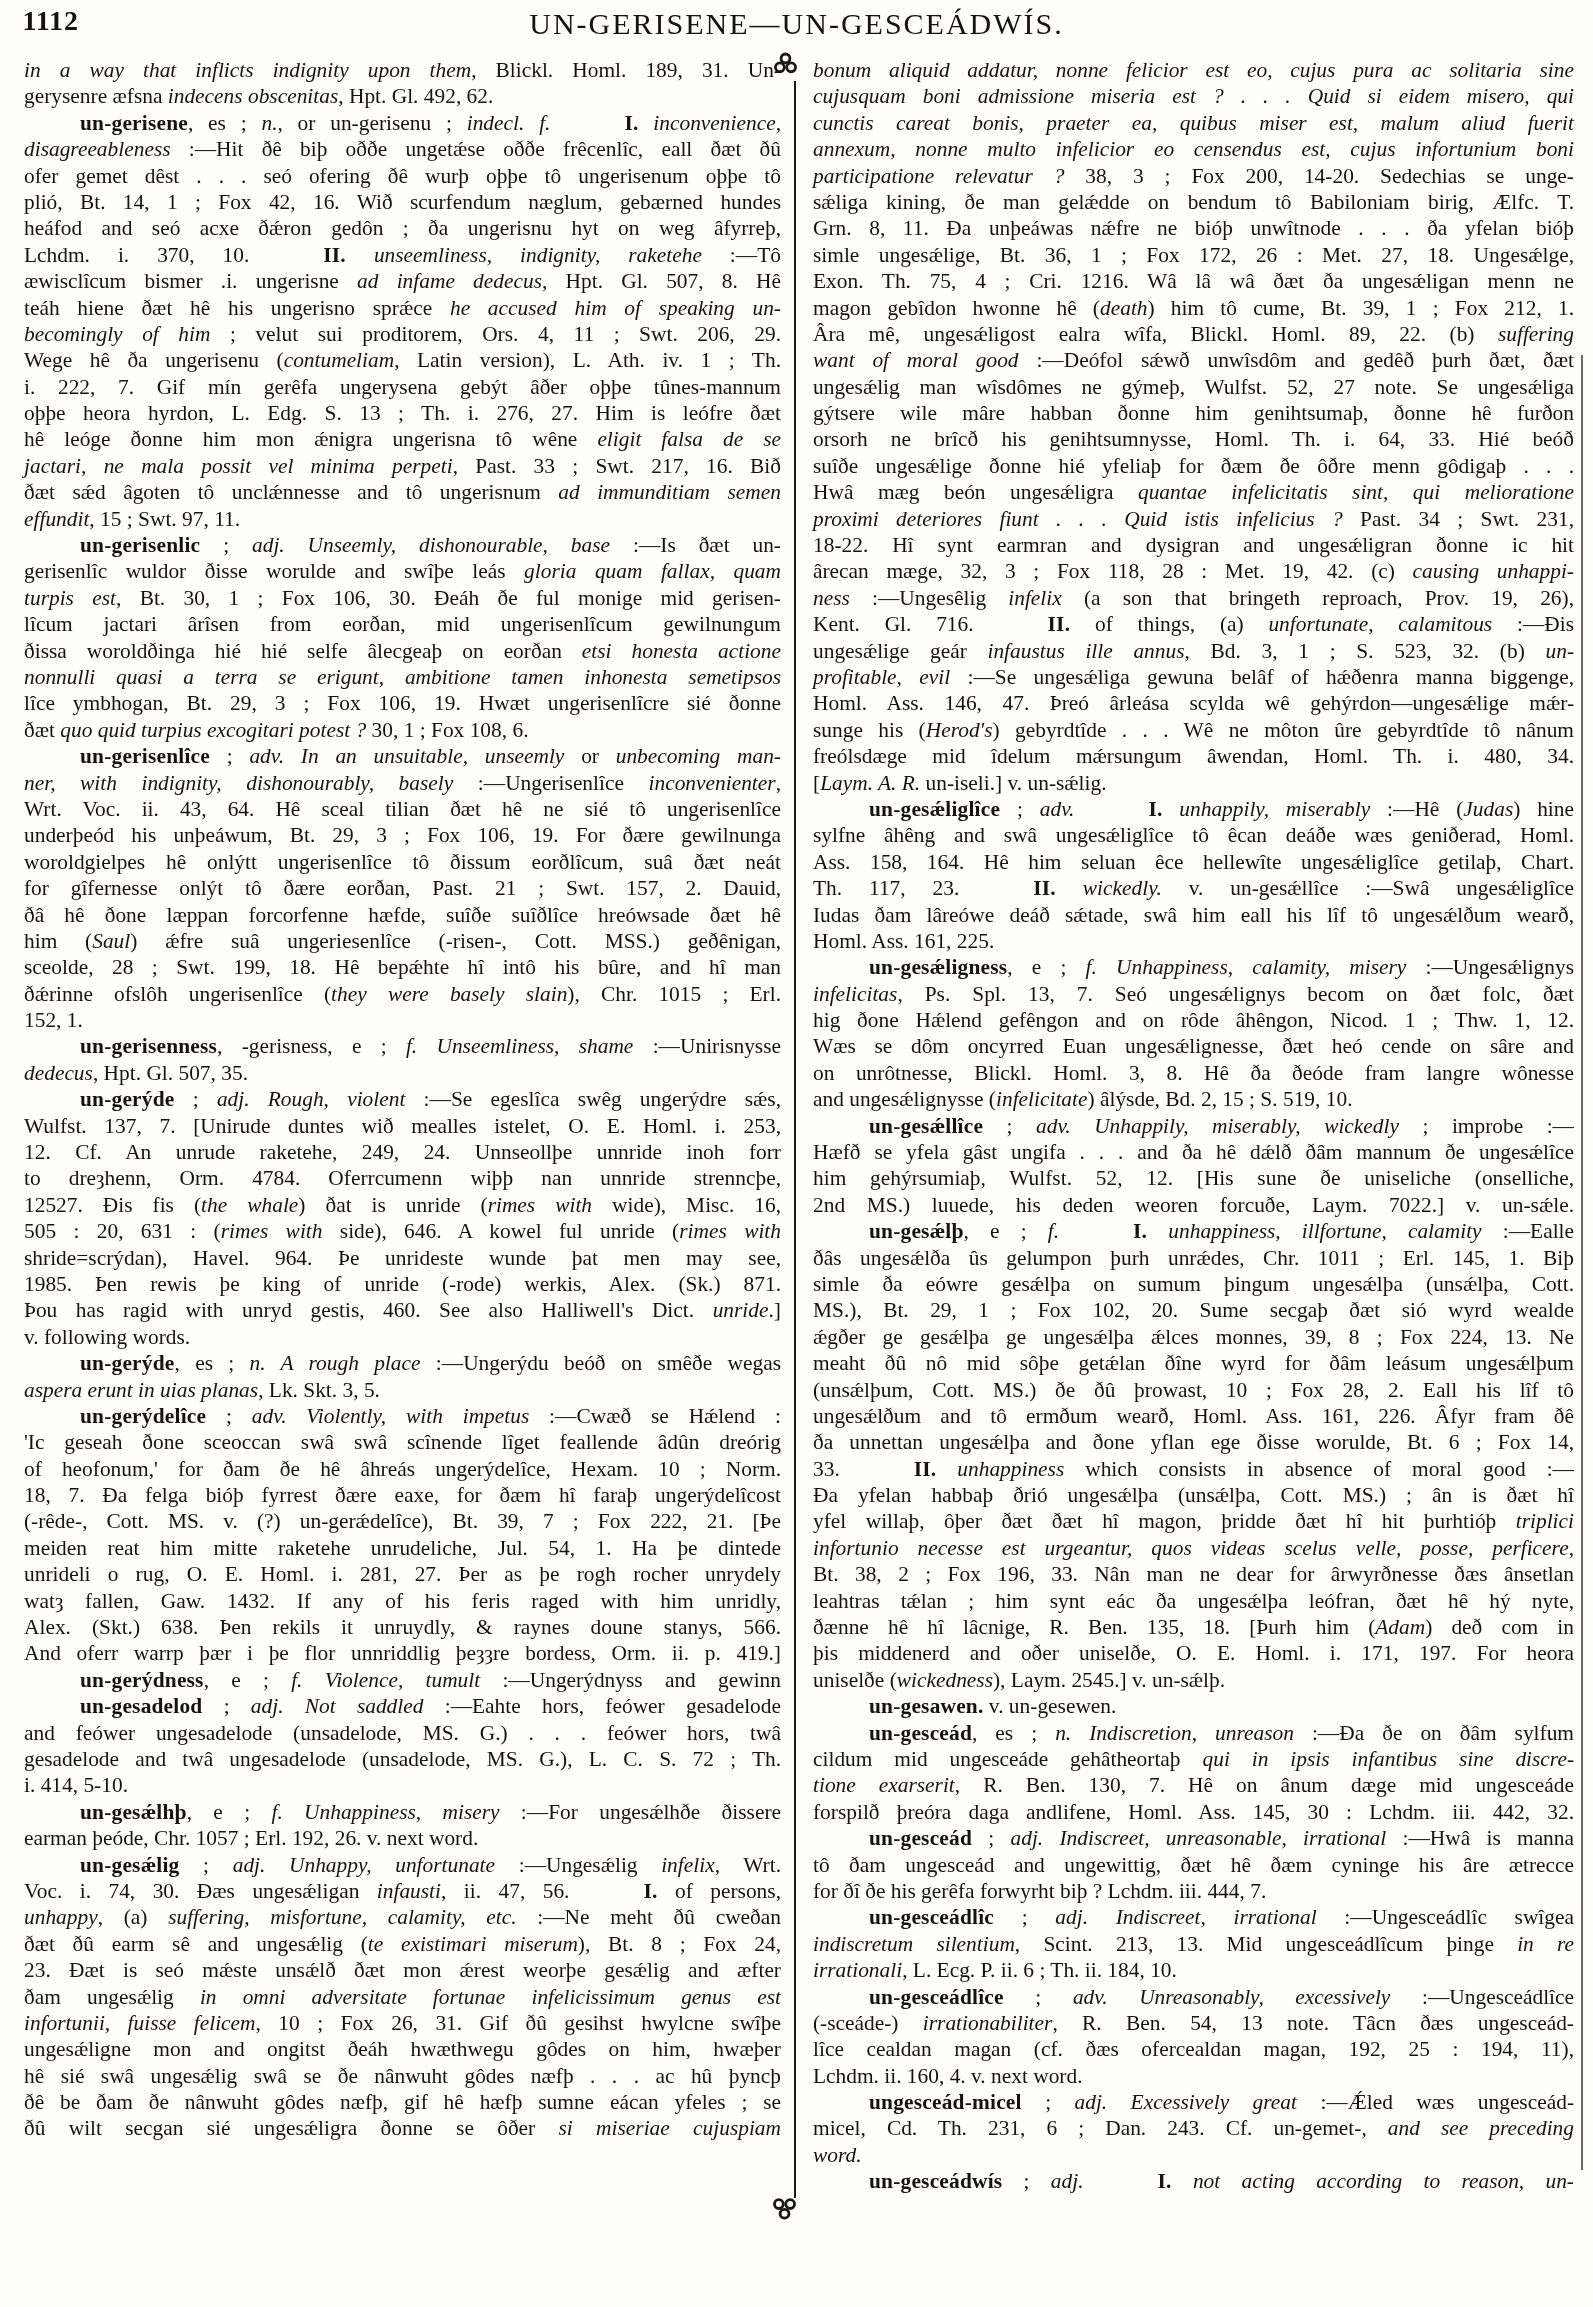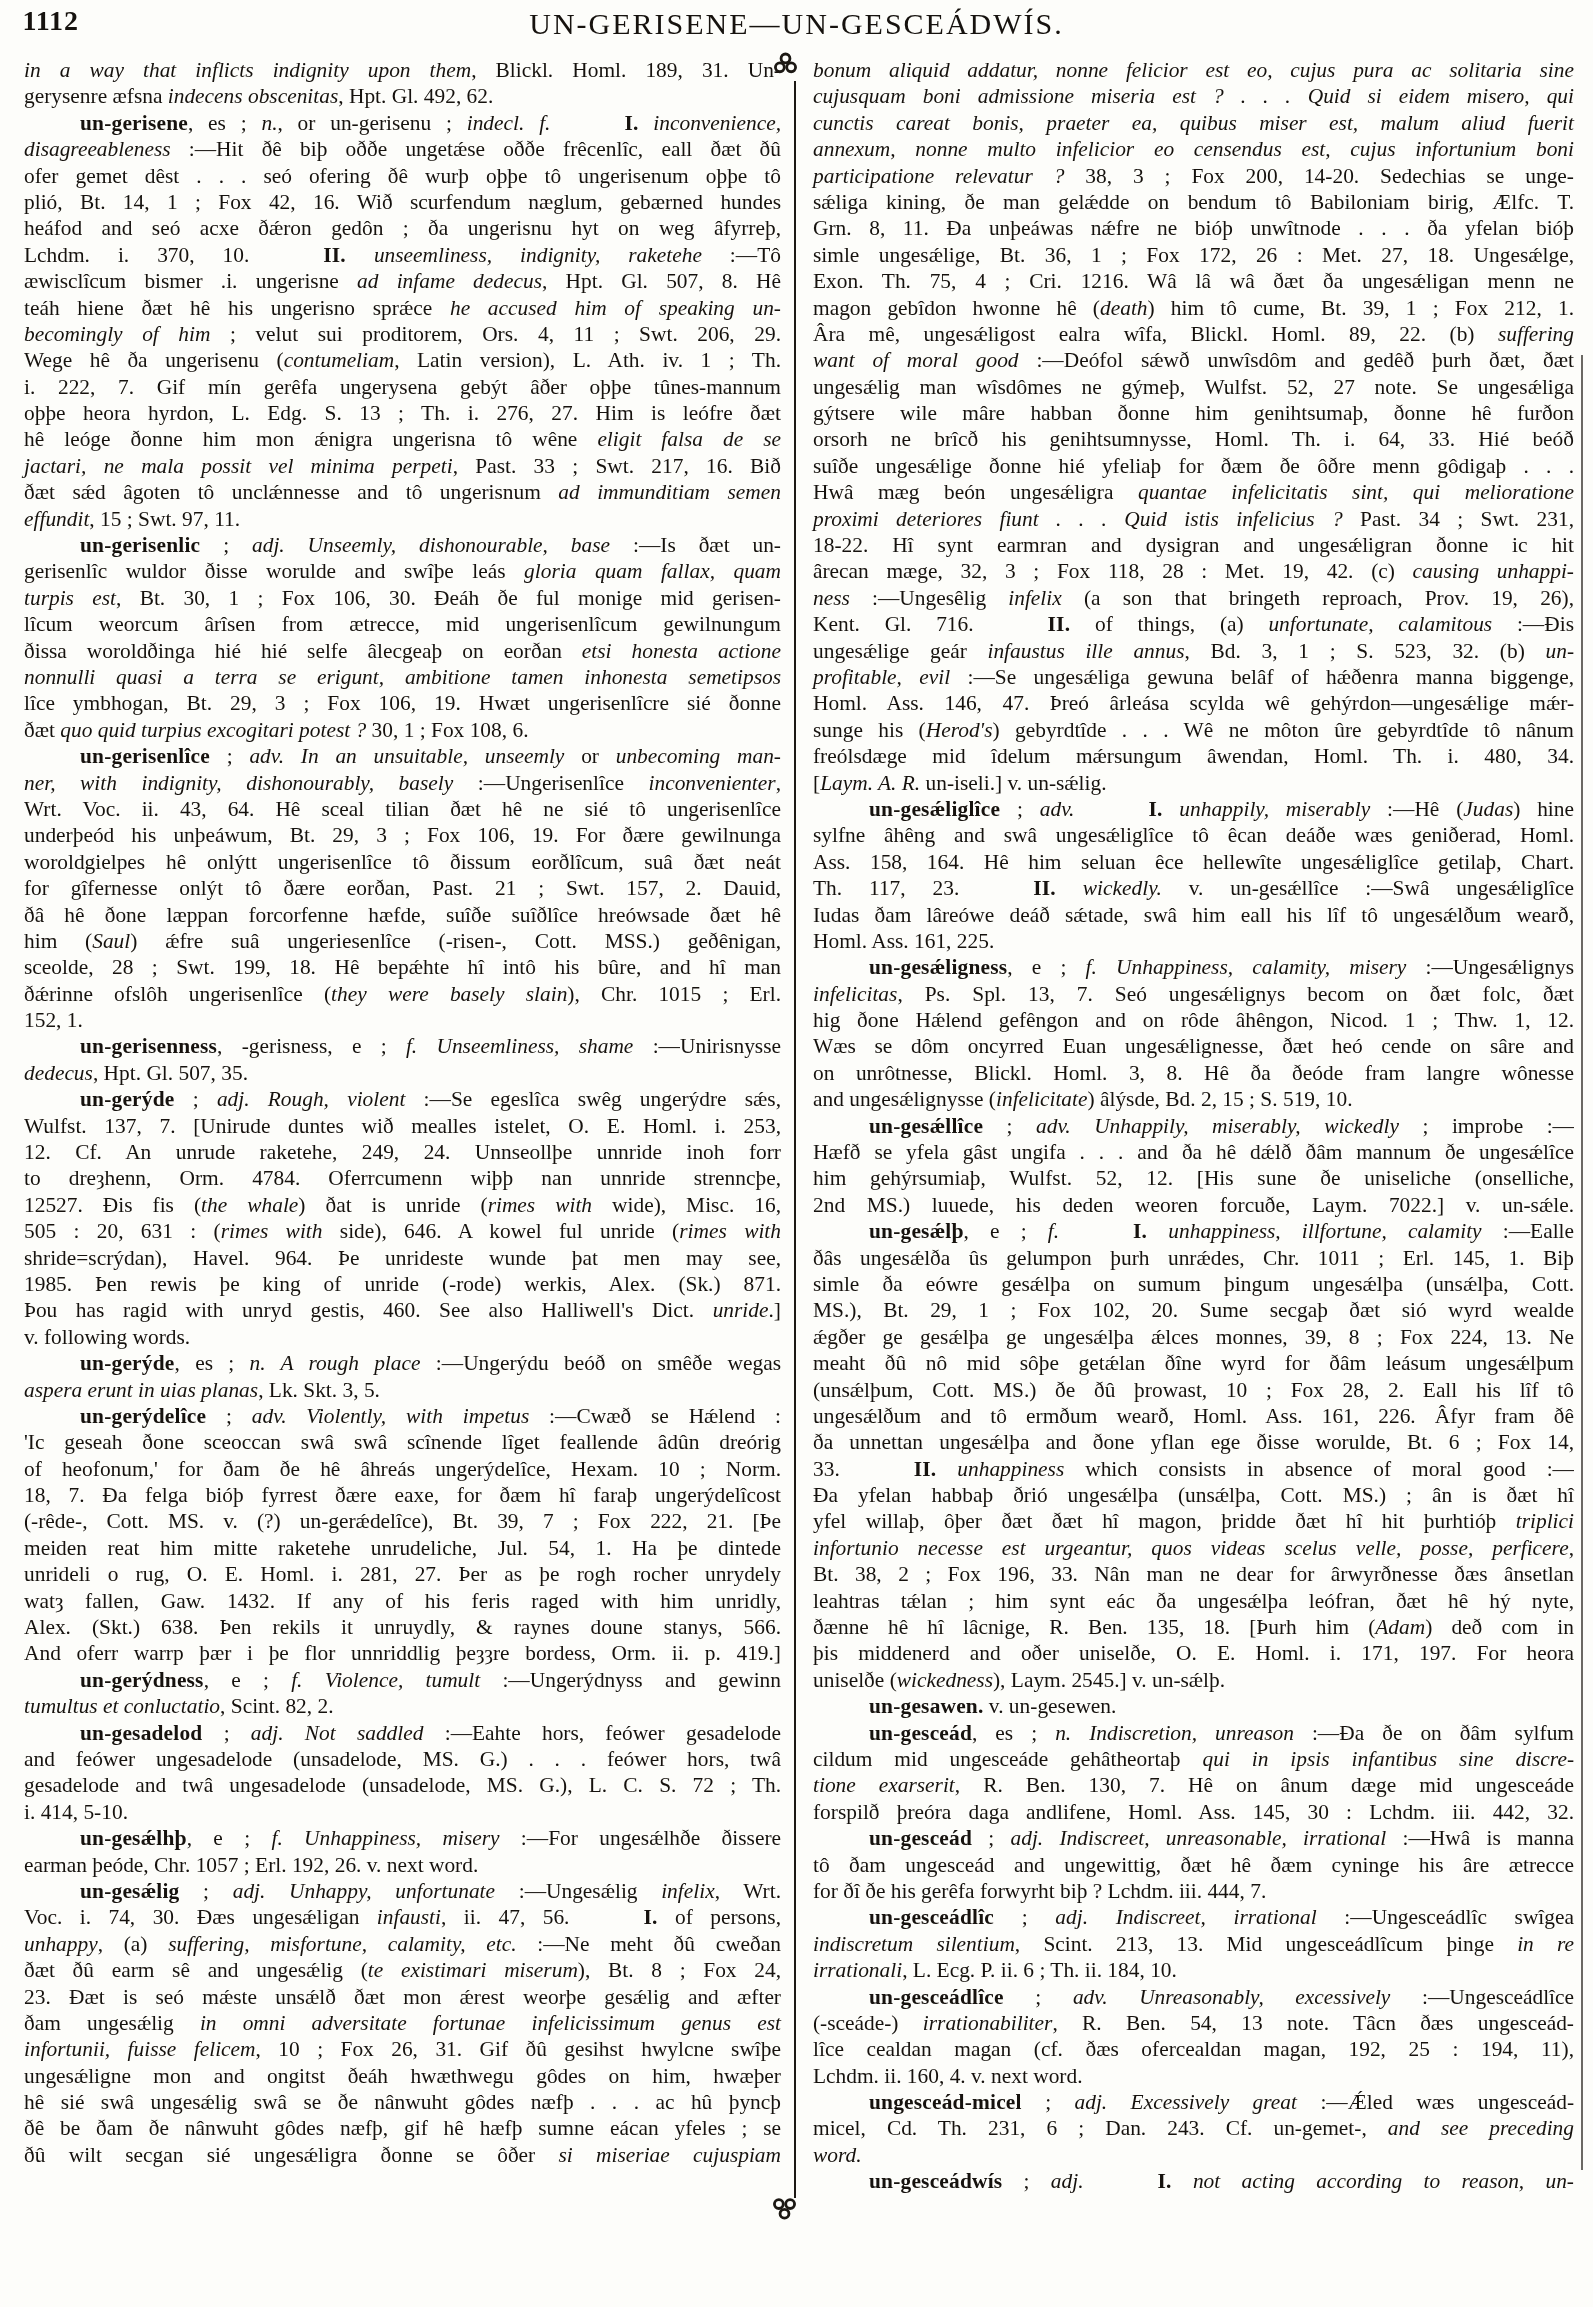--- a/index.html
+++ b/index.html
@@ -66,21 +66,21 @@
     <div class="line">Wege hê ða ungerisenu (<i>contumeliam</i>, Latin version), L. Ath. iv. 1 ;  Th.</div>
     <div class="line">i. 222, 7.  Gif mín gerêfa ungerysena gebýt âðer oþþe tûnes-mannum</div>
     <div class="line">oþþe heora hyrdon, L. Edg. S. 13 ;  Th. i. 276, 27.  Him is leófre ðæt</div>
     <div class="line">hê leóge ðonne him mon ǽnigra ungerisna tô wêne <i>eligit falsa de se</i></div>
     <div class="line"><i>jactari, ne mala possit vel minima perpeti</i>, Past. 33 ;  Swt. 217, 16.  Bið</div>
     <div class="line">ðæt sǽd âgoten tô unclǽnnesse and tô ungerisnum <i>ad immunditiam semen</i></div>
     <div class="line short"><i>effundit</i>, 15 ;  Swt. 97, 11.</div>
     <div class="line indent"><b>un-gerisenlic</b> ;  <i>adj. Unseemly, dishonourable, base</i> :—Is ðæt un-</div>
     <div class="line">gerisenlîc wuldor ðisse worulde and swîþe leás <i>gloria quam fallax, quam</i></div>
     <div class="line"><i>turpis est</i>, Bt. 30, 1 ;  Fox 106, 30.  Ðeáh ðe ful monige mid gerisen-</div>
-    <div class="line">lîcum weorcum ârîsen from ætrecce, mid ungerisenlîcum gewilnungum</div>
+    <div class="line">lîcum jactari ârîsen from eorðan, mid ungerisenlîcum gewilnungum</div>
     <div class="line">ðissa woroldðinga hié hié selfe âlecgeaþ on eorðan <i>etsi honesta actione</i></div>
     <div class="line"><i>nonnulli quasi a terra se erigunt, ambitione tamen inhonesta semetipsos</i></div>
     <div class="line">lîce ymbhogan, Bt. 29, 3 ;  Fox 106, 19.  Hwæt ungerisenlîcre sié ðonne</div>
     <div class="line short">ðæt <i>quo quid turpius excogitari potest ?</i>  30, 1 ;  Fox 108, 6.</div>
     <div class="line indent"><b>un-gerisenlîce</b> ;  <i>adv. In an unsuitable, unseemly</i> or <i>unbecoming man-</i></div>
     <div class="line"><i>ner, with indignity, dishonourably, basely</i> :—Ungerisenlîce <i>inconvenienter</i>,</div>
     <div class="line">Wrt. Voc. ii. 43, 64.  Hê sceal tilian ðæt hê ne sié tô ungerisenlîce</div>
     <div class="line">underþeód his unþeáwum, Bt. 29, 3 ;  Fox 106, 19.  For ðære gewilnunga</div>
     <div class="line">woroldgielpes hê onlýtt ungerisenlîce tô ðissum eorðlîcum, suâ ðæt neát</div>
     <div class="line">for gîfernesse onlýt tô ðære eorðan, Past. 21 ;  Swt. 157, 2.  Dauid,</div>
@@ -107,21 +107,20 @@
     <div class="line">'Ic geseah ðone sceoccan swâ swâ scînende lîget feallende âdûn dreórig</div>
     <div class="line">of heofonum,' for ðam ðe hê âhreás ungerýdelîce, Hexam. 10 ;  Norm.</div>
     <div class="line">18, 7.  Ða felga bióþ fyrrest ðære eaxe, for ðæm hî faraþ ungerýdelîcost</div>
     <div class="line">(-rêde-, Cott. MS.  v. (?) un-gerǽdelîce), Bt. 39, 7 ;  Fox 222, 21.  [Þe</div>
     <div class="line">meiden reat him mitte raketehe unrudeliche, Jul. 54, 1.  Ha þe dintede</div>
     <div class="line">unrideli o rug, O. E. Homl. i. 281, 27.  Þer as þe rogh rocher unrydely</div>
     <div class="line">watȝ fallen, Gaw. 1432.  If any of his feris raged with him unridly,</div>
     <div class="line">Alex. (Skt.) 638.  Þen rekils it unruydly, &amp; raynes doune stanys, 566.</div>
     <div class="line">And oferr warrp þær i þe flor unnriddlig þeȝȝre bordess, Orm. ii. p. 419.]</div>
     <div class="line indent"><b>un-gerýdness</b>, e ;  <i>f. Violence, tumult</i> :—Ungerýdnyss and gewinn</div>
-    <div class="line short"><i>tumultus et conluctatio</i>, Scint. 82, 2.</div>
     <div class="line indent"><b>un-gesadelod</b> ;  <i>adj. Not saddled</i> :—Eahte hors, feówer gesadelode</div>
     <div class="line">and feówer ungesadelode (unsadelode, MS. G.) . . . feówer hors, twâ</div>
     <div class="line">gesadelode and twâ ungesadelode (unsadelode, MS. G.), L. C. S. 72 ;  Th.</div>
     <div class="line short">i. 414, 5-10.</div>
     <div class="line indent"><b>un-gesǽlhþ</b>, e ;  <i>f. Unhappiness, misery</i> :—For ungesǽlhðe ðissere</div>
     <div class="line short">earman þeóde, Chr. 1057 ;  Erl. 192, 26.  v. next word.</div>
     <div class="line indent"><b>un-gesǽlig</b> ;  <i>adj. Unhappy, unfortunate</i> :—Ungesǽlig <i>infelix</i>, Wrt.</div>
     <div class="line">Voc. i. 74, 30.  Ðæs ungesǽligan <i>infausti</i>, ii. 47, 56.<span class="g"></span><b>I.</b> of persons,</div>
     <div class="line"><i>unhappy</i>, (a) <i>suffering, misfortune, calamity, etc.</i> :—Ne meht ðû cweðan</div>
     <div class="line">ðæt ðû earm sê and ungesǽlig (<i>te existimari miserum</i>), Bt. 8 ;  Fox 24,</div>

